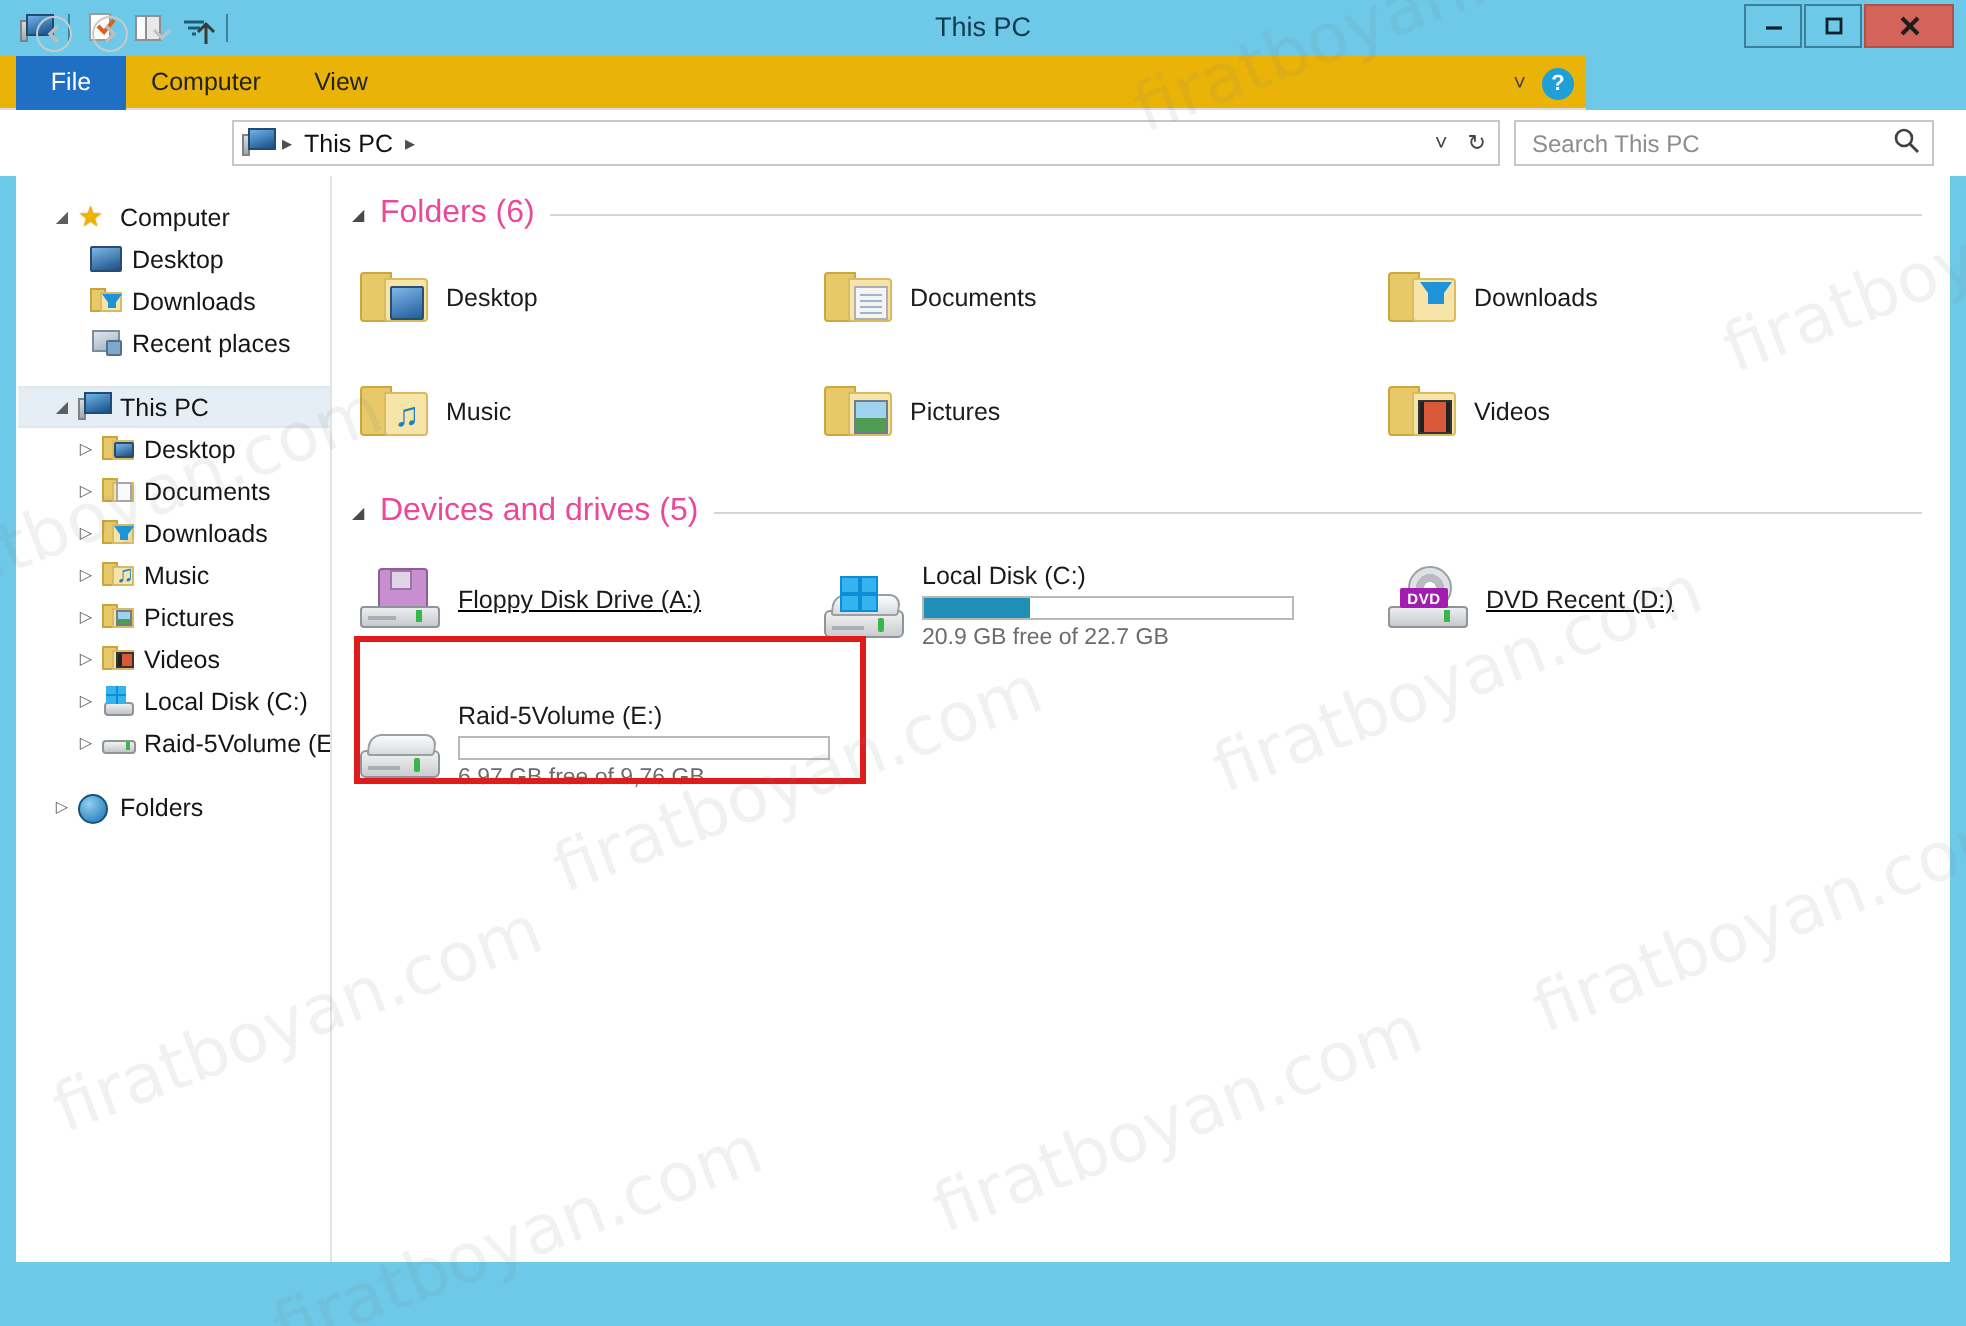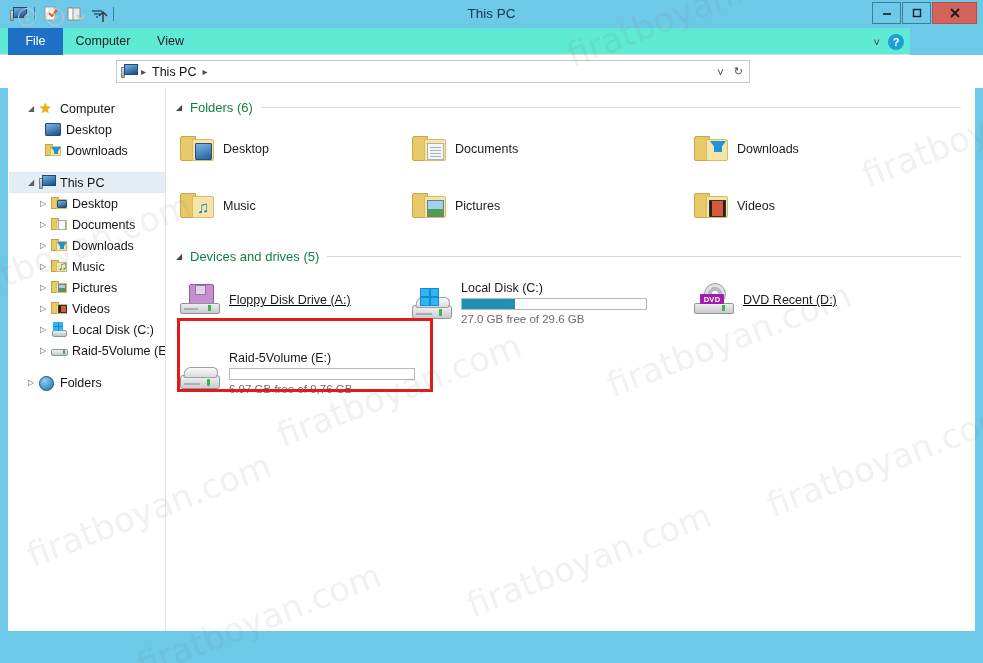--- a/index.html
+++ b/index.html
@@ -45,22 +45,22 @@
     border: 1px solid #3b7f9c;
     margin-left: 1px;
     background: #6ec8e8;
     display: flex; align-items: center; justify-content: center;
     color: #10202a; font-size: 12px;
   }
   .wc.close { background: #d4635c; border-color: #b34e48; width: 45px; color:#1d1d1d; font-weight:bold; font-size:14px;}
 
   
   #ribbon {
-    position: absolute; left: 0; top: 28px; width: 910px; height: 27px;
-    background: #5eead4; border-bottom: 1px solid #dcdcdc;
+    position: absolute; left: 0; top: 28px; width: 793px; height: 27px;
+    background: #eab308; border-bottom: 1px solid #dcdcdc;
   }
   .tab {
     position: absolute; top: 0; height: 27px; line-height: 27px;
     font-size: 12.5px; color: #222; text-align: center;
   }
   .tab.file { left: 8px; width: 55px; background: #1f6fc4; color: #fff; }
   .tab.computer { left: 63px; width: 80px; }
   .tab.view { left: 143px; width: 55px; }
   #ribbon-right {
     position: absolute; right: 6px; top: 0; height: 27px;
@@ -136,21 +136,21 @@
 
   
   #content {
     flex: 1; height: 543px; background: #fff; position: relative;
     padding-top: 4px;
   }
   .group-header {
     display: flex; align-items: center; height: 22px; margin-left: 10px; margin-top: 4px;
   }
   .gh-tw { font-size: 8px; color: #4a4a4a; width: 14px; }
-  .gh-label { font-size: 13px; color: #15803d; white-space: nowrap; }
+  .gh-label { font-size: 16px; color: #ec4899; white-space: nowrap; }
   .gh-line { flex: 1; height: 1px; background: #d6d6d6; margin-left: 8px; margin-right: 14px; }
 
   .tile-grid { position: relative; }
   .tile {
     position: absolute; display: flex; align-items: center;
   }
   .tile .tlabel { font-size: 12.5px; color: #1a1a1a; margin-left: 9px; }
 
   .drive-tile { position: absolute; display: flex; align-items: flex-start; }
   .drive-info { margin-left: 9px; margin-top: 2px; }
@@ -405,20 +405,29 @@
     </span>
     <span class="crumb-sep">▸</span>
     <span class="crumb-text">This PC</span>
     <span class="crumb-sep">▸</span>
     <span id="addr-right">
       <span>˅</span>
       <span>↻</span>
     </span>
   </div>
 
+  <div id="searchbox">
+    <input type="text" placeholder="Search This PC" style="">
+    <span class="search-glass">
+      <svg width="14" height="14" viewBox="0 0 14 14">
+        <circle cx="6" cy="6" r="4" fill="none" stroke="#3f3f3f" stroke-width="1.3"></circle>
+        <path d="M9 9 L13 13" stroke="#3f3f3f" stroke-width="1.4"></path>
+      </svg>
+    </span>
+  </div>
 
   <div id="body">
 
     <div id="nav-pane">
 
       <div class="tree-row" style="padding-left:14px">
         <span class="tw">◢</span>
         <span class="tico"><span class="star">★</span></span>
         <span>Computer</span>
       </div>
@@ -426,20 +435,24 @@
         <span class="tico">
             <span class="mini-monitor" style="display:block;margin-top:1px"></span>
           </span>
         <span>Desktop</span>
       </div>
       <div class="tree-row" style="padding-left:36px">
         <span class="tico">
           <span class="mini-folder"><span class="b"></span><span class="f"></span><span class="dlarrow" style="left:6px;top:4px"></span></span>
         </span>
         <span>Downloads</span>
+      </div>
+      <div class="tree-row" style="padding-left:36px">
+        <span class="tico"><span class="recent"><span class="s"></span><span class="c"></span></span></span>
+        <span>Recent places</span>
       </div>
 
       <div class="gap"></div>
 
       <div class="tree-row sel" style="padding-left:14px">
         <span class="tw">◢</span>
         <span class="tico"><span class="pcicon"><span class="base"></span><span class="scr"></span></span></span>
         <span>This PC</span>
       </div>
 
@@ -617,21 +630,21 @@
                 <i></i>
                 <i></i>
                 <i></i>
               </span>
           </span>
           <span class="drive-info">
             <div class="drive-name">Local Disk (C:)</div>
             <div class="bar-outer">
               <div class="bar-fill" id="bar-c" style="width: 29%; background: rgb(31, 143, 181);"></div>
             </div>
-            <div class="drive-free">27.0 GB free of 29.6 GB</div>
+            <div class="drive-free">20.9 GB free of 22.7 GB</div>
           </span>
         </div>
 
         <div class="drive-tile noinfo" style="left:528px; top:18px">
           <span class="dvd">
             <span class="disc"></span>
               <span class="tray"></span>
               <span class="ledd"></span>
             <span class="badge">DVD</span>
           </span>

